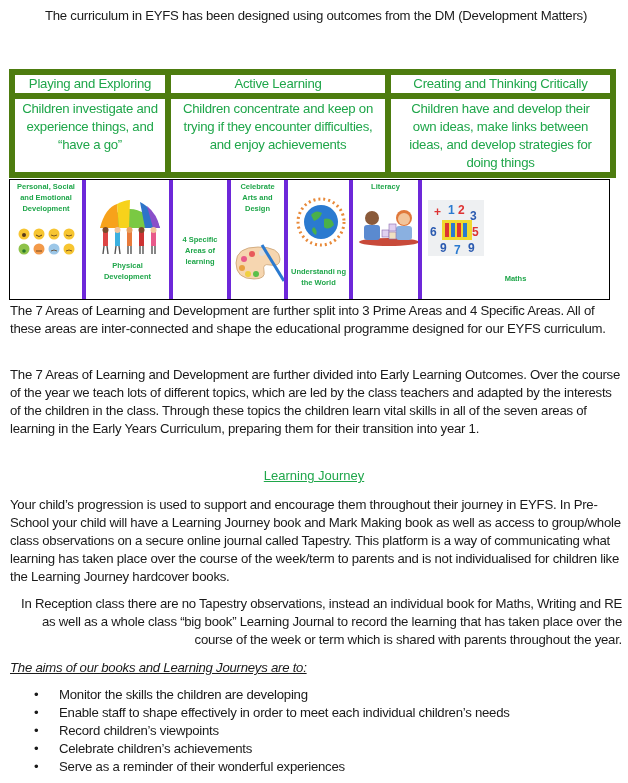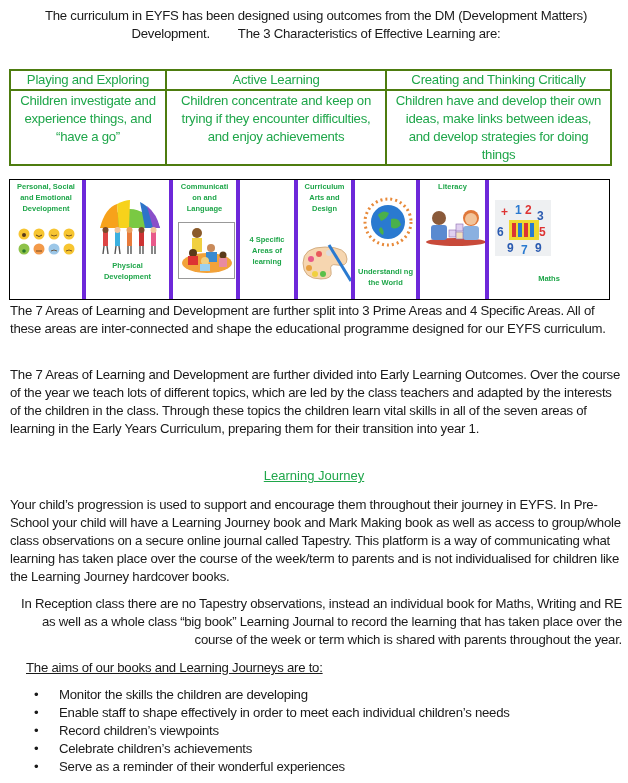--- a/index.html
+++ b/index.html
@@ -10,21 +10,21 @@
   .p {
     position: absolute; left: 10px; width: 612px;
     font-size: 13.2px; line-height: 18px; letter-spacing: -0.25px;
   }
   
   table.t1 {
     position: absolute; left: 9px; top: 69px; width: 601px;
     border-collapse: collapse; table-layout: fixed;
   }
   table.t1 td {
-    border: 2px solid #4d7c0f; text-align: center; color: #1fa64a;
+    border: 6px solid #4d7c0f; text-align: center; color: #1fa64a;
     font-size: 13.2px; line-height: 18px; padding: 0 2px; vertical-align: top;
     letter-spacing: -0.25px;
   }
   
   .t2 {
     position: absolute; left: 9px; top: 179px; width: 601px; height: 121px;
     border: 1px solid #000; box-sizing: border-box; display: flex;
   }
   .t2 .cell {
     position: relative; border-left: 4px solid #6d28d9; box-sizing: border-box;
@@ -32,36 +32,35 @@
     text-align: center; font-weight: bold;
   }
   .t2 .cell:first-child { border-left: none; }
   .t2 .lbl { position: absolute; left: 0; right: 0; }
   .img { position: absolute; }
   .heading-link {
     position: absolute; left: 0; width: 628px; top: 467px; text-align: center;
     color: #1fa64a; text-decoration: underline; font-size: 13px; line-height: 18px;
   }
   .aims-title {
-    position: absolute; left: 26px; top: 659px; font-size: 13.2px; line-height: 18px;
-    text-decoration: underline; letter-spacing: -0.25px;
+    position: absolute; left: 10px; top: 659px; font-size: 13.2px; line-height: 18px;
+    text-decoration: underline; letter-spacing: -0.25px; font-style: italic;
   }
   ul.aims {
     position: absolute; left: 10px; top: 686px; margin: 0; padding: 0; list-style: none;
     font-size: 13.2px; line-height: 18px; letter-spacing: -0.25px;
   }
   ul.aims li { position: relative; padding-left: 49px; }
   ul.aims li .bullet { position: absolute; left: 24px; top: 0; }
 </style>
 </head>
 <body>
 
 <div class="p" style="top:7px;text-align:center;">
   <div>The curriculum in EYFS has been designed using outcomes from the DM (Development Matters)</div>
-  <div><span>Development.</span><span style="display:inline-block;width:28px"></span><span>The 3 Characteristics of Effective Learning are:</span></div>
 </div>
 
 <table class="t1">
   <colgroup>
       <col style="width:156px">
       <col style="width:220px">
       <col style="width:225px">
     </colgroup>
   <tbody>
       <tr>
@@ -138,45 +137,27 @@
           <line x1="45" y1="48" x2="45" y2="56"></line>
             <line x1="48" y1="48" x2="48" y2="56"></line>
           <line x1="57" y1="48" x2="57" y2="56"></line>
             <line x1="60" y1="48" x2="60" y2="56"></line>
         </g>
       </svg>
     </div>
     <div class="lbl" style="top:80px;padding:0 4px">Physical Development</div>
   </div>
 
-  <div class="cell" style="width:67px">
-    <div class="lbl" style="top:1px;padding:0 3px">Communicati on and Language</div>
-    <div class="img" style="left:5px;top:42px;width:57px;height:57px;border:1px solid #999;box-sizing:border-box;background:#fff">
-      <svg width="55" height="55" viewBox="0 0 55 55">
-        <ellipse cx="28" cy="40" rx="25" ry="10" fill="#f2a23a"></ellipse>
-        <circle cx="18" cy="10" r="5" fill="#8a5a2a"></circle>
-          <rect x="13" y="15" width="10" height="14" fill="#f0d040"></rect>
-        <circle cx="14" cy="30" r="4" fill="#5a3a1a"></circle>
-          <rect x="9" y="33" width="10" height="9" fill="#d33"></rect>
-        <circle cx="32" cy="25" r="4" fill="#c98a5a"></circle>
-          <rect x="27" y="29" width="11" height="10" fill="#3a8ad0"></rect>
-        <circle cx="26" cy="38" r="4" fill="#f0d080"></circle>
-          <rect x="21" y="41" width="10" height="7" fill="#9ad0f0"></rect>
-        <circle cx="44" cy="32" r="3.5" fill="#5a3a1a"></circle>
-          <rect x="40" y="35" width="8" height="9" fill="#e88aa0"></rect>
-      </svg>
-    </div>
-  </div>
 
   <div class="cell" style="width:58px">
     <div class="lbl" style="top:54px;padding:0 6px">4 Specific Areas of learning</div>
   </div>
 
   <div class="cell" style="width:57px">
-    <div class="lbl" style="top:1px;padding:0 4px">Curriculum Arts and Design</div>
+    <div class="lbl" style="top:1px;padding:0 4px">Celebrate Arts and Design</div>
     <div class="img" style="left:1px;top:61px;width:55px;height:42px">
       <svg width="55" height="42" viewBox="0 0 55 42">
         <path d="M4 22 Q4 6 26 6 Q48 6 48 18 Q48 26 38 24 Q30 22 32 30 Q34 38 22 38 Q4 38 4 22 Z" fill="#f6d6b0" stroke="#c9a070" stroke-width="0.8"></path>
         <circle cx="12" cy="18" r="3" fill="#e85a8a"></circle>
           <circle cx="20" cy="13" r="3" fill="#e85a5a"></circle>
         <circle cx="10" cy="27" r="3" fill="#e8a040"></circle>
           <circle cx="16" cy="33" r="3" fill="#f0d040"></circle>
         <circle cx="24" cy="33" r="3" fill="#5ac04a"></circle>
           <circle cx="30" cy="12" r="3" fill="#ddd"></circle>
         <line x1="30" y1="4" x2="52" y2="40" stroke="#2a7ad0" stroke-width="3"></line>

